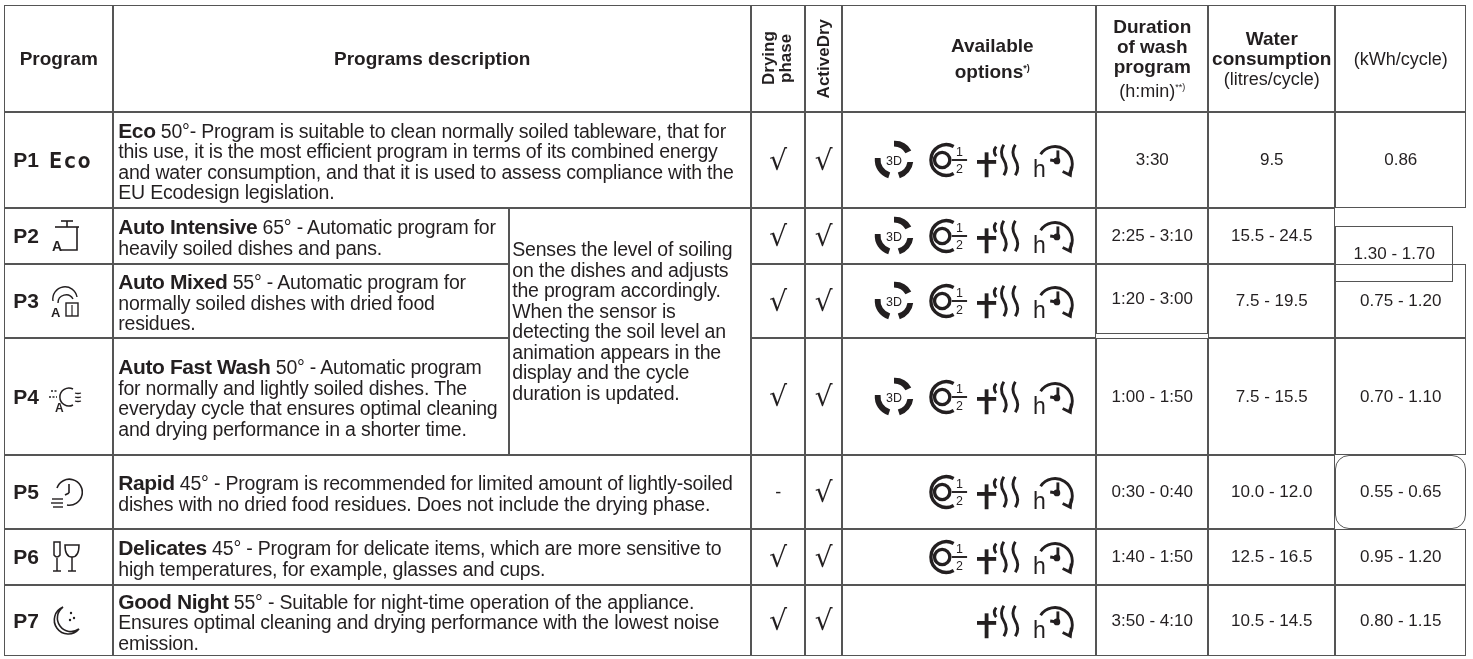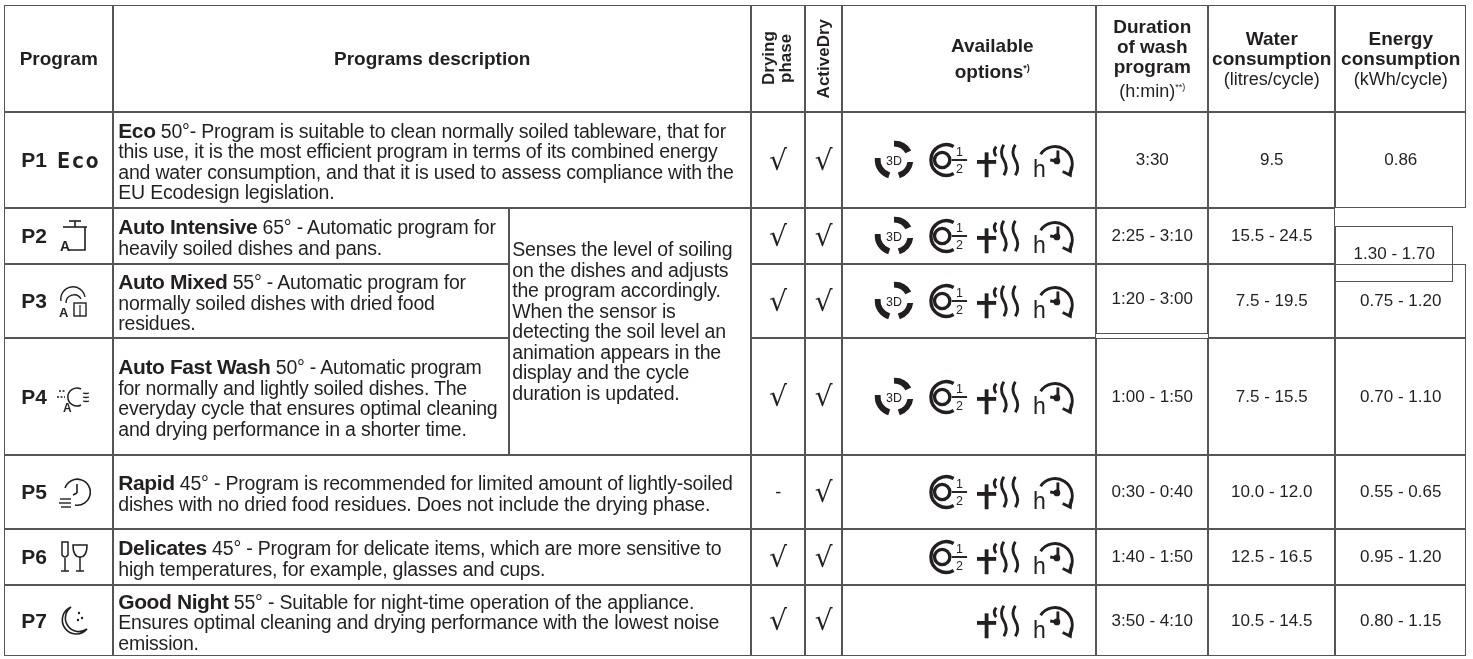--- a/index.html
+++ b/index.html
@@ -4,21 +4,21 @@
 <style>
   html, body { margin: 0; padding: 0; background: #ffffff; }
   body { width: 1473px; height: 659px; position: relative; overflow: hidden;
          font-family: "Liberation Sans", "DejaVu Sans", sans-serif; color: #231f20; }
   .tbl { position: absolute; left: 5px; top: 6px; width: 1462px; height: 651px; }
   .cell { position: absolute; box-sizing: border-box; border: 1.5px solid #555; margin: -0.75px; display: flex; }
   .hdr { font-weight: bold; font-size: 19px; align-items: center; justify-content: center; text-align: center; line-height: 20px; }
   .hdr .sub { font-weight: normal; font-size: 18px; }
   .hdr sup { font-size: 9px; vertical-align: super; }
   .vert { writing-mode: vertical-rl; transform: rotate(180deg); font-weight: bold; font-size: 17px; line-height: 17px; text-align: center; }
-  .prog { font-weight: bold; font-size: 21px; align-items: center; padding-left: 16px; gap: 10px; }
+  .prog { font-weight: bold; font-size: 21px; align-items: center; padding-left: 8px; gap: 10px; }
   .prog svg { display: block; }
   .desc { font-size: 19.5px; line-height: 20.5px; padding: 3px 0 0 4px; align-items: center; letter-spacing: -0.2px; }
   .desc b { font-size: 21px; letter-spacing: -0.4px; }
   .mid { align-items: center; justify-content: center; font-size: 18px; }
   .check { font-size: 28px; font-family: "DejaVu Sans", sans-serif; }
   .opts { align-items: center; justify-content: flex-end; gap: 6px; padding-right: 16px; }
   .opts svg { display: block; }
   .val { font-size: 17px; align-items: center; justify-content: center; }
   .sense { font-size: 19.5px; line-height: 20.5px; padding: 30px 0 0 2px; letter-spacing: -0.2px; }
 </style>
@@ -49,21 +49,20 @@
       </div>
   </div>
   <div class="cell hdr" style="left:1204px;top:0;width:127px;height:107px;">
     <div>
         <div style="width:125px;">Water consumption</div>
         <div class="sub">(litres/cycle)</div>
       </div>
   </div>
   <div class="cell hdr" style="left:1331px;top:0;width:131px;height:107px;">
     <div>
-        <div style="width:125px;margin:0 auto;">Energy consumption</div>
         <div class="sub">(kWh/cycle)</div>
       </div>
   </div>
 
   <div class="cell sense" style="left:505px;top:203px;width:242px;height:247px;">
     <span>Senses the level of soiling on the dishes and adjusts the program accordingly. When the sensor is detecting the soil level an animation appears in the display and the cycle duration is updated.</span>
   </div>
 
   <div id="rows">
   <div class="cell prog" style="left:0;top:107px;width:109px;height:96px;">
@@ -266,21 +265,21 @@
         <svg width="48" height="46">
           <use href="#ico-delay"></use>
         </svg>
       </div>
   <div class="cell val" style="left:1092px;top:450px;width:112px;height:74px;">
         <span>0:30 - 0:40</span>
       </div>
   <div class="cell val" style="left:1204px;top:450px;width:127px;height:74px;">
         <span>10.0 - 12.0</span>
       </div>
-  <div class="cell val" style="left:1331px;top:450px;width:131px;height:74px;">
+  <div class="cell val" style="left:1331px;top:450px;width:131px;height:74px;border-radius:14px;">
         <span>0.55 - 0.65</span>
       </div>
   <div class="cell prog" style="left:0;top:524px;width:109px;height:56px;">
     <span>P6</span>
         <span>
           <svg width="34" height="36" viewBox="0 0 34 36">
             <path d="M5 3 H11 V16 Q8 20 5 16 Z" fill="none" stroke="#231f20" stroke-width="1.5"></path>
             <line x1="8" y1="19" x2="8" y2="32" stroke="#231f20" stroke-width="1.5"></line>
             <line x1="4" y1="32" x2="12" y2="32" stroke="#231f20" stroke-width="1.5"></line>
             <path d="M16 6 H30 Q30 18 23 18 Q16 18 16 6 Z" fill="none" stroke="#231f20" stroke-width="1.5"></path>

